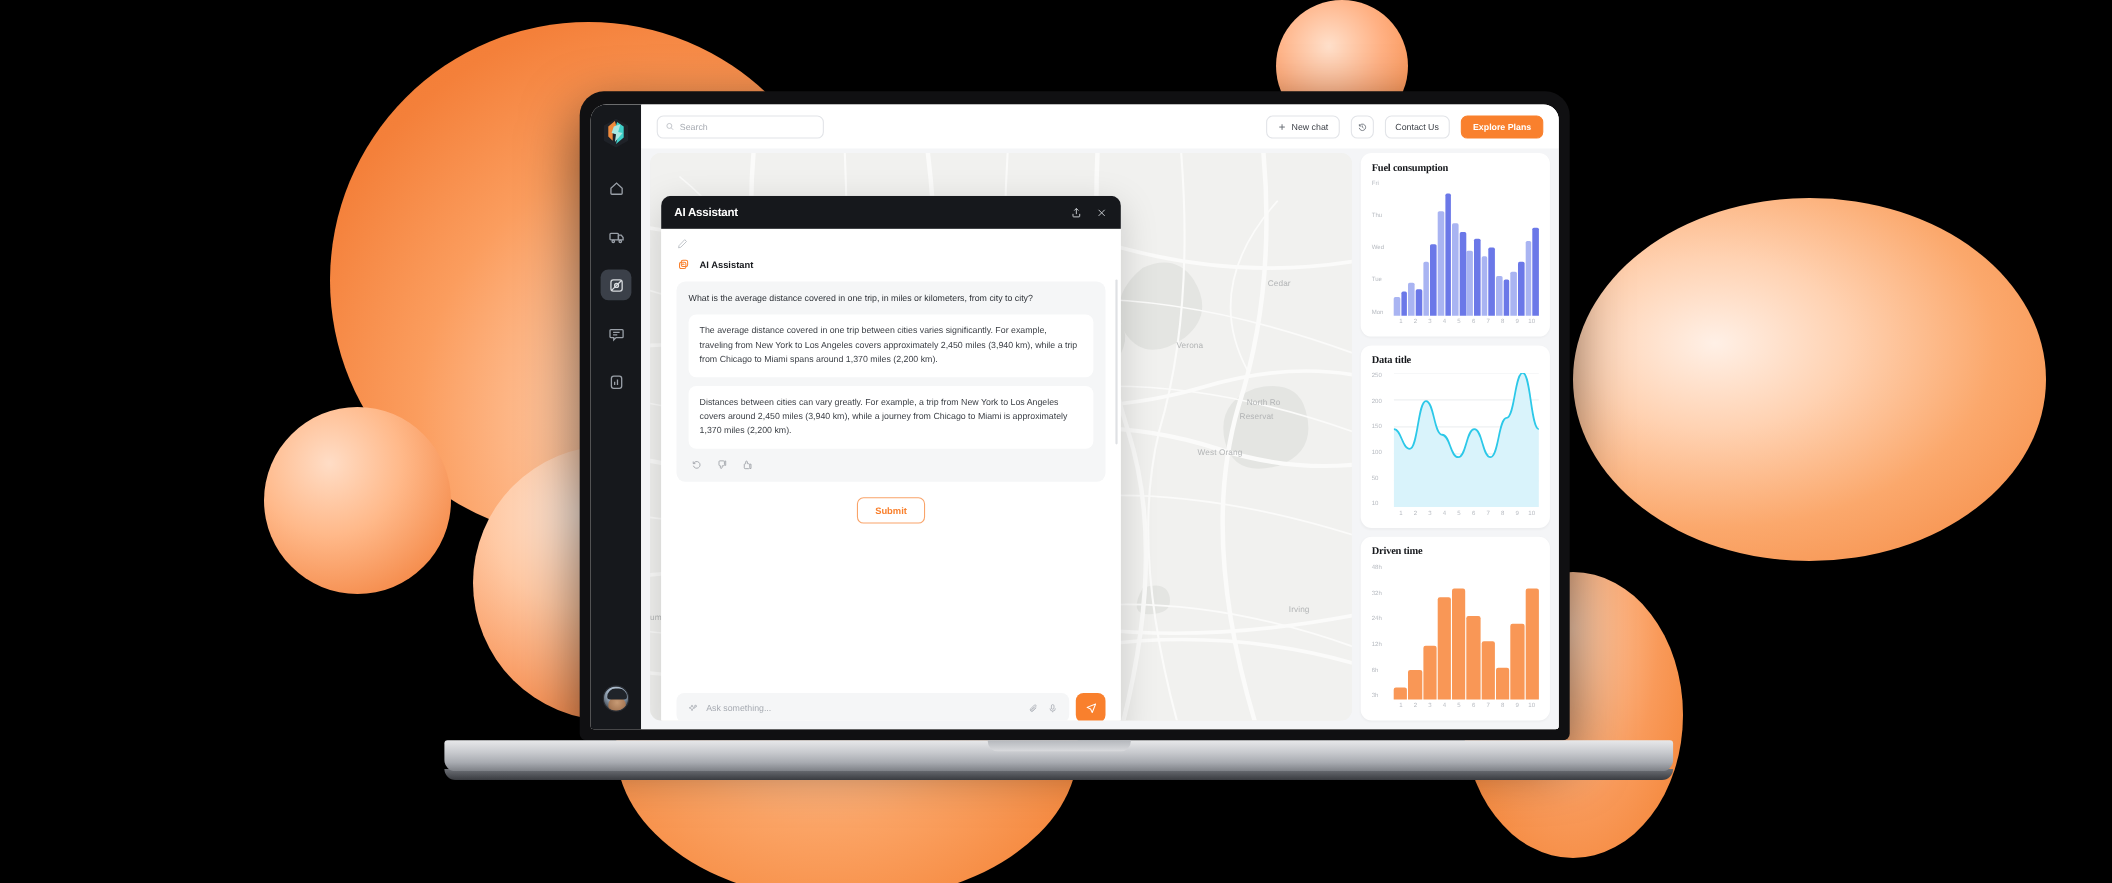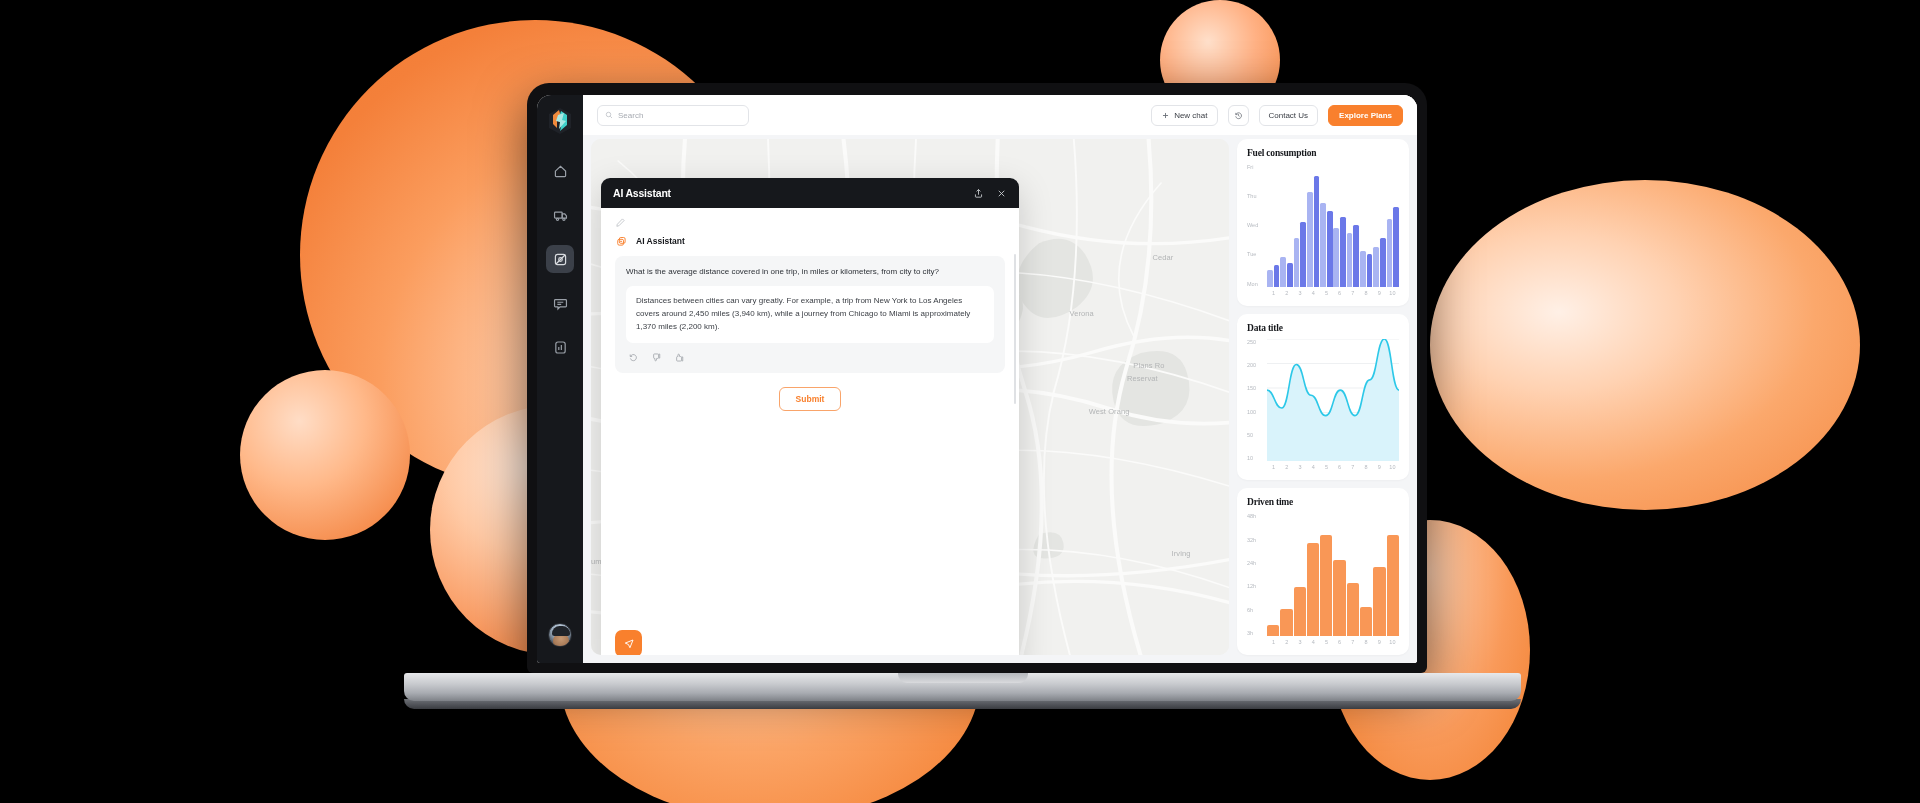--- a/index.html
+++ b/index.html
@@ -379,21 +379,21 @@
                 <path d="M420 40 q-50 70 -20 140" stroke-width="1.2"></path>
               </g>
             </svg>
             <div>
               <div class="map-label" style="left:58%;top:15%">North Caldwell</div>
               <div class="map-label" style="left:88%;top:22%">Cedar</div>
               <div class="map-label" style="left:6%;top:30%">Caldwell</div>
               <div class="map-label" style="left:15%;top:31%">Caldwell</div>
               <div class="map-label" style="left:75%;top:33%">Verona</div>
               <div class="map-label" style="left:7%;top:42%">Roseland</div>
-              <div class="map-label" style="left:85%;top:43%">Plans Ro</div>
+              <div class="map-label" style="left:85%;top:43%">North Ro</div>
               <div class="map-label" style="left:84%;top:45.5%">Reservat</div>
               <div class="map-label" style="left:78%;top:52%">West Orang</div>
               <div class="map-label" style="left:10%;top:63%">South</div>
               <div class="map-label" style="left:7.5%;top:65.6%">Mountain</div>
               <div class="map-label" style="left:5.5%;top:68.2%">Reservation</div>
               <div class="map-label" style="left:21%;top:68.2%">South Orange</div>
               <div class="map-label" style="left:14%;top:78%">Maplewood</div>
               <div class="map-label" style="left:91%;top:79.5%">Irving</div>
               <div class="map-label" style="left:0%;top:81%">um</div>
               <div class="map-label" style="left:46%;top:96%">Union</div>
@@ -433,20 +433,21 @@
                       <path d="M6.6 9.4 q1.6 -2.2 3.3 0"></path>
                     </svg>
                   </span>
                   <span class="assistant-name">AI Assistant</span>
                 </div>
 
                 <div class="msg-panel">
                   <div class="question">What is the average distance covered in one trip, in miles or kilometers, from city to city?</div>
 
 
+                  <div class="answer-card">The average distance covered in one trip between cities varies significantly. For example, traveling from New York to Los Angeles covers approximately 2,450 miles (3,940 km), while a trip from Chicago to Miami spans around 1,370 miles (2,200 km).</div>
                   <div class="answer-card">Distances between cities can vary greatly. For example, a trip from New York to Los Angeles covers around 2,450 miles (3,940 km), while a journey from Chicago to Miami is approximately 1,370 miles (2,200 km).</div>
 
                   <div class="feedback">
                     <svg viewBox="0 0 18 18" fill="none" stroke="currentColor" stroke-width="1.3">
                       <path d="M4.2 7.1 A5 5 0 1 1 3.9 10.5"></path>
                       <path d="M3.6 4.1 V7.3 H6.8"></path>
                     </svg>
                     <svg viewBox="0 0 18 18" fill="none" stroke="currentColor" stroke-width="1.3">
                       <path d="M5.6 3.2 h5.2 a1.6 1.6 0 0 1 1.6 1.6 v4.1 a1.6 1.6 0 0 1 -1.6 1.6 H9.3 l-0.6 3.2 a1.2 1.2 0 0 1 -2.3 -0.3 V10.5 H5.6 a1.3 1.3 0 0 1 -1.3 -1.3 V4.5 a1.3 1.3 0 0 1 1.3 -1.3 Z"></path>
                       <path d="M12.8 3.4 h1.5 v6.5 h-1.5"></path>
@@ -457,20 +458,35 @@
                     </svg>
                   </div>
                 </div>
 
                 <div class="submit-wrap">
                   <button class="submit-btn">Submit</button>
                 </div>
               </div>
 
               <div class="composer">
+                <div class="composer-input">
+                  <svg viewBox="0 0 18 18" fill="none" stroke="currentColor" stroke-width="1.2">
+                    <path d="M7.4 3.4 L8.7 6.8 L12.1 8.1 L8.7 9.4 L7.4 12.8 L6.1 9.4 L2.7 8.1 L6.1 6.8 Z"></path>
+                    <path d="M13.2 3.2 L13.8 4.7 L15.3 5.3 L13.8 5.9 L13.2 7.4 L12.6 5.9 L11.1 5.3 L12.6 4.7 Z"></path>
+                  </svg>
+                  <span class="ph">Ask something...</span>
+                  <svg viewBox="0 0 18 18" fill="none" stroke="currentColor" stroke-width="1.3">
+                    <path d="M12.6 8 L7.4 13.2 a2.6 2.6 0 0 1 -3.7 -3.7 l6 -6 a1.8 1.8 0 0 1 2.5 2.5 l-6 6 a0.9 0.9 0 0 1 -1.3 -1.3 L9.9 6.4"></path>
+                  </svg>
+                  <svg viewBox="0 0 18 18" fill="none" stroke="currentColor" stroke-width="1.3">
+                    <rect x="6.9" y="2.8" width="4.2" height="7.6" rx="2.1"></rect>
+                    <path d="M4.6 9 a4.4 4.4 0 0 0 8.8 0"></path>
+                      <path d="M9 13.4 V15.4"></path>
+                  </svg>
+                </div>
                 <div class="send-btn">
                   <svg viewBox="0 0 18 18" fill="none" stroke="currentColor" stroke-width="1.4" stroke-linejoin="round">
                     <path d="M15 3 L3.4 7.6 L8.2 9.8 L10.4 14.6 Z"></path>
                   </svg>
                 </div>
               </div>
             </div>
           </div>
 
           <div class="cards">

